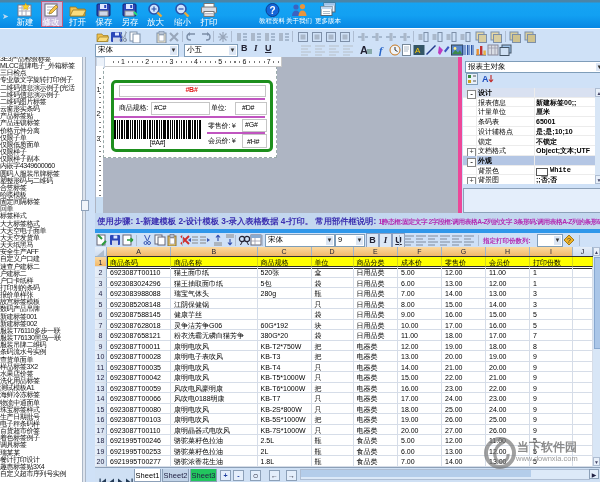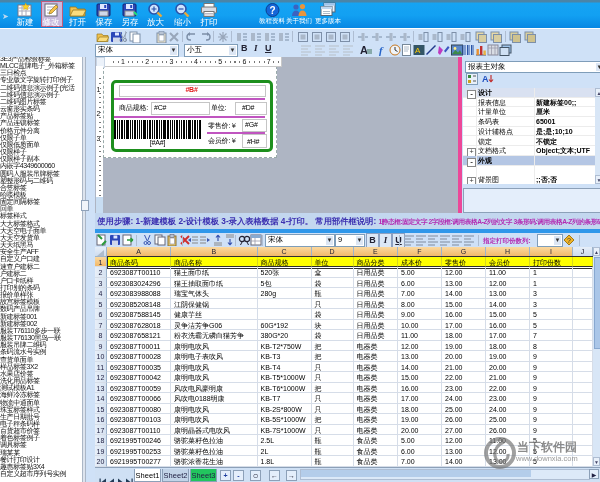--- a/index.html
+++ b/index.html
@@ -515,20 +515,25 @@
       </div>
 <div class="prow" style="top:58.2px;">
         <span class="pm">+</span>
         <span class="lab">文档格式</span>
         <span class="val">Object;文本;UTF</span>
       </div>
 <div class="prow psel" style="top:67.9px;">
         <span class="pm">-</span>
         <span class="lab" style="font-weight:bold;">外观</span>
       </div>
+<div class="prow" style="top:77.6px;">
+        <span class="lab">背景色</span>
+        <span style="position:absolute;left:73px;top:2px;width:10px;height:6px;background:#fff;border:1px solid #555;"></span>
+        <span class="val" style="left:87px;font-family:'Liberation Mono',monospace;font-weight:bold;">White</span>
+      </div>
 <div class="prow" style="top:87.3px;">
         <span class="pm">+</span>
         <span class="lab">背景图</span>
         <span class="val">;;否;否</span>
       </div>
 </div>
 <div class="abs" style="left:72px;top:31px;width:1px;height:96px;background:#ececec;"></div>
     <div class="abs" style="left:14px;top:31px;width:1px;height:96px;background:#ececec;"></div>
     <div id="pgscroll"></div>
 <div class="sbtn" style="left:133px;top:31px;">▲</div>

